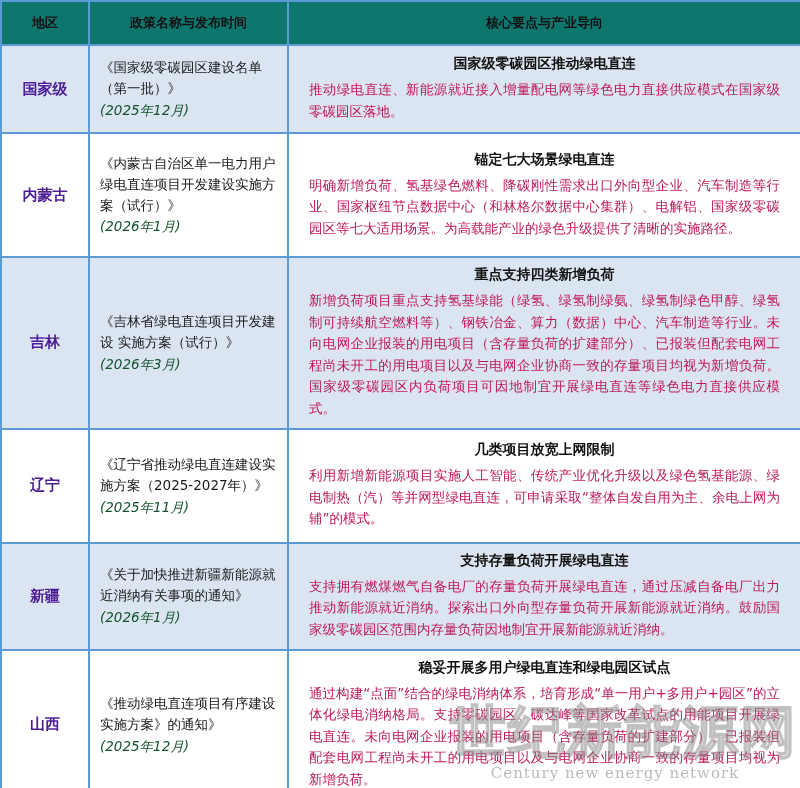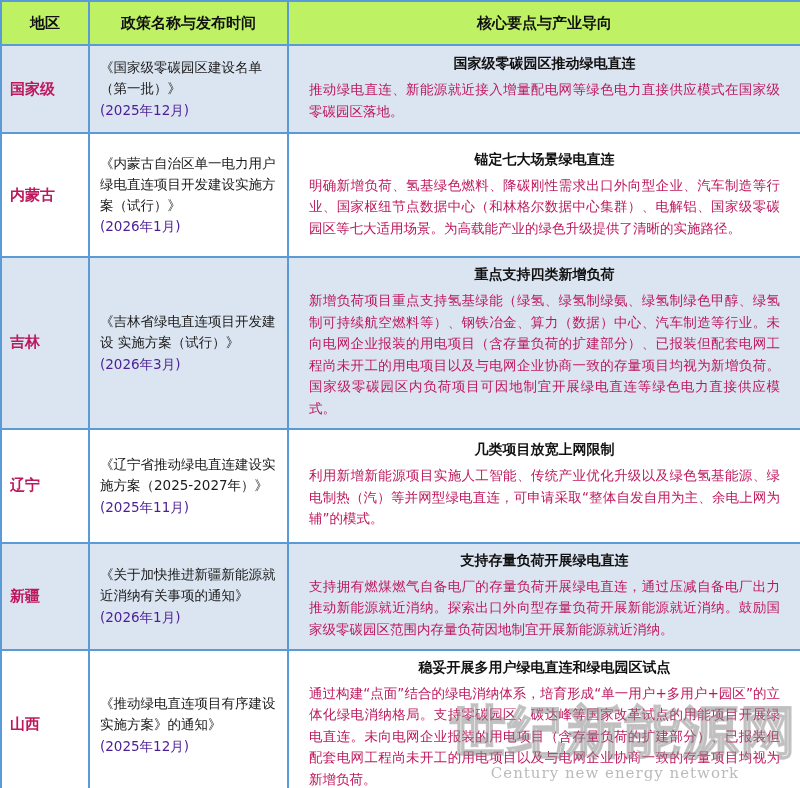--- a/index.html
+++ b/index.html
@@ -25,48 +25,48 @@
   .policy-table col.c-region { width: 88px; }
   .policy-table col.c-policy { width: 199px; }
   .policy-table col.c-core   { width: 513px; }
   .policy-table th, .policy-table td {
     border: 2px solid #5b9bd5;
     vertical-align: middle;
     padding: 6px 8px;
   }
   tr.header-row { height: 44px; }
   tr.header-row th {
-    background: #bef264;
-    font-size: 15px;
+    background: #0f766e;
+    font-size: 13px;
     font-weight: bold;
     text-align: center;
     color: #111111;
   }
   tr.data-row.tint td { background: #dbe5f1; }
   tr.data-row.plain td { background: #ffffff; }
   tr.r0 { height: 88px; }
   tr.r1 { height: 124px; }
   tr.r2 { height: 155px; }
   tr.r3 { height: 114px; }
   tr.r4 { height: 107px; }
   tr.r5 { height: 138px; }
   td.region-cell {
     font-weight: bold;
     font-size: 15px;
-    text-align: left;
-    color: #be185d;
+    text-align: center;
+    color: #4c1d95;
   }
   td.policy-cell {
     text-align: left;
     font-size: 13.5px;
     line-height: 1.55;
     padding: 6px 10px;
   }
   .policy-name { color: #1a1a1a; }
-  .policy-date { color: #4c1d95; margin-top: 1px; }
+  .policy-date { font-style: italic; color: #14532d; margin-top: 1px; }
   td.core-cell {
     font-size: 13.5px;
     padding: 8px 20px;
   }
   .core-heading {
     font-weight: bold;
     text-align: center;
     font-size: 14px;
     margin-bottom: 6px;
     color: #111111;

